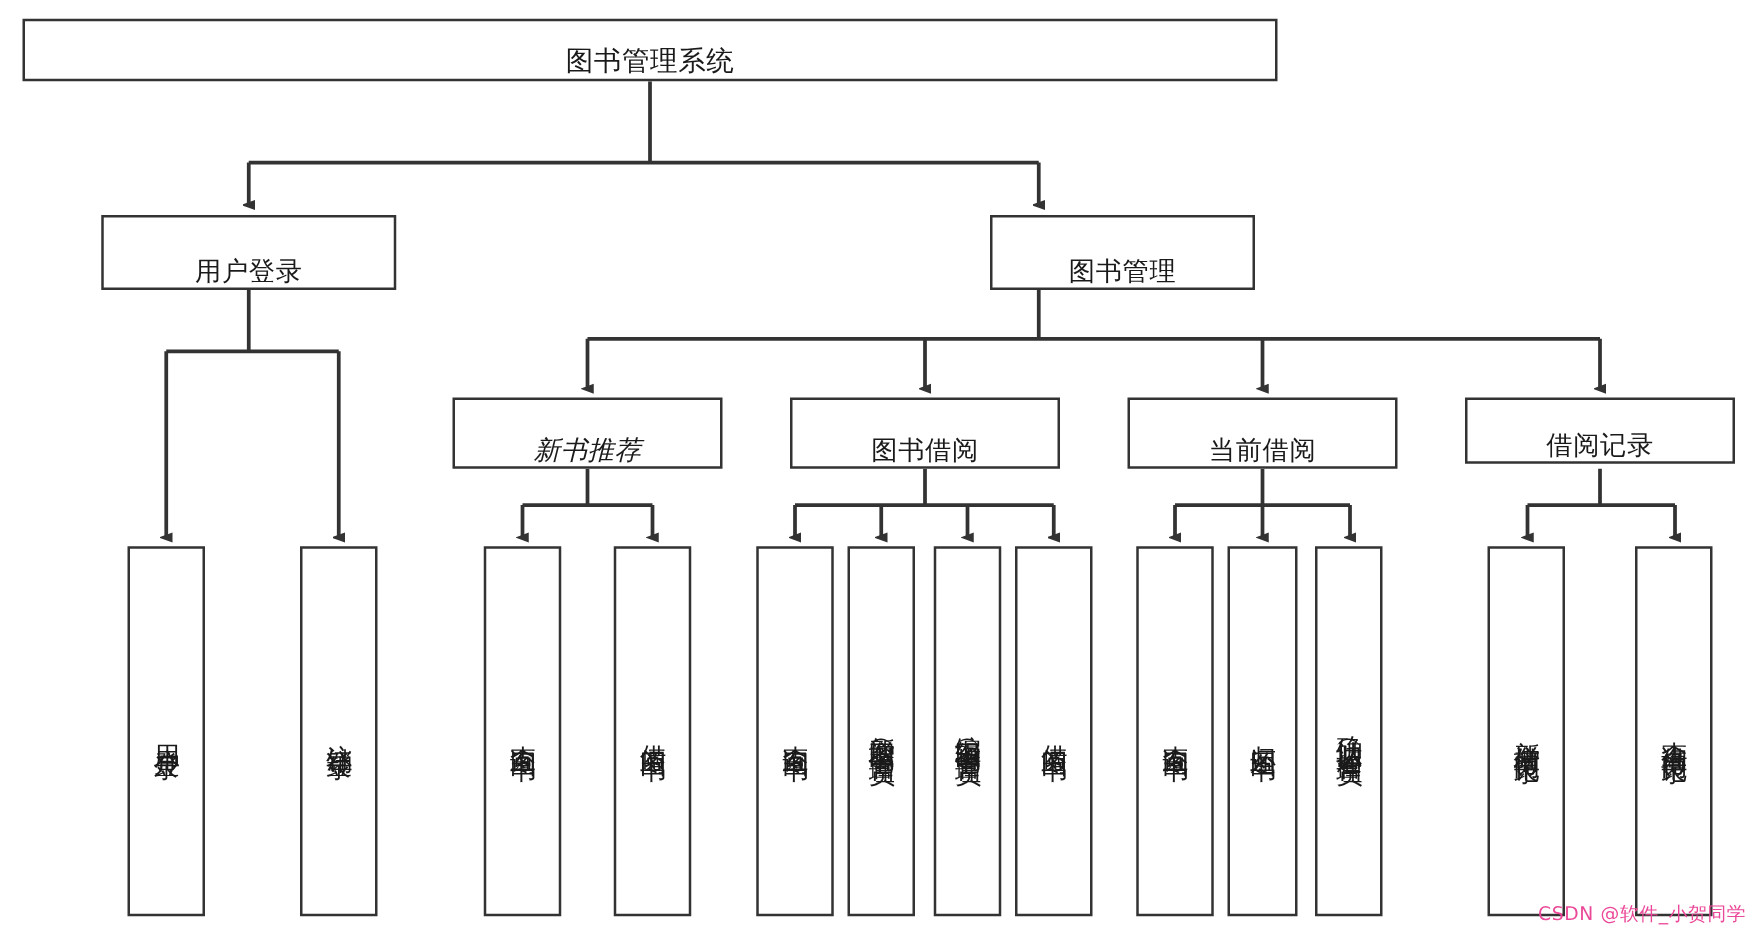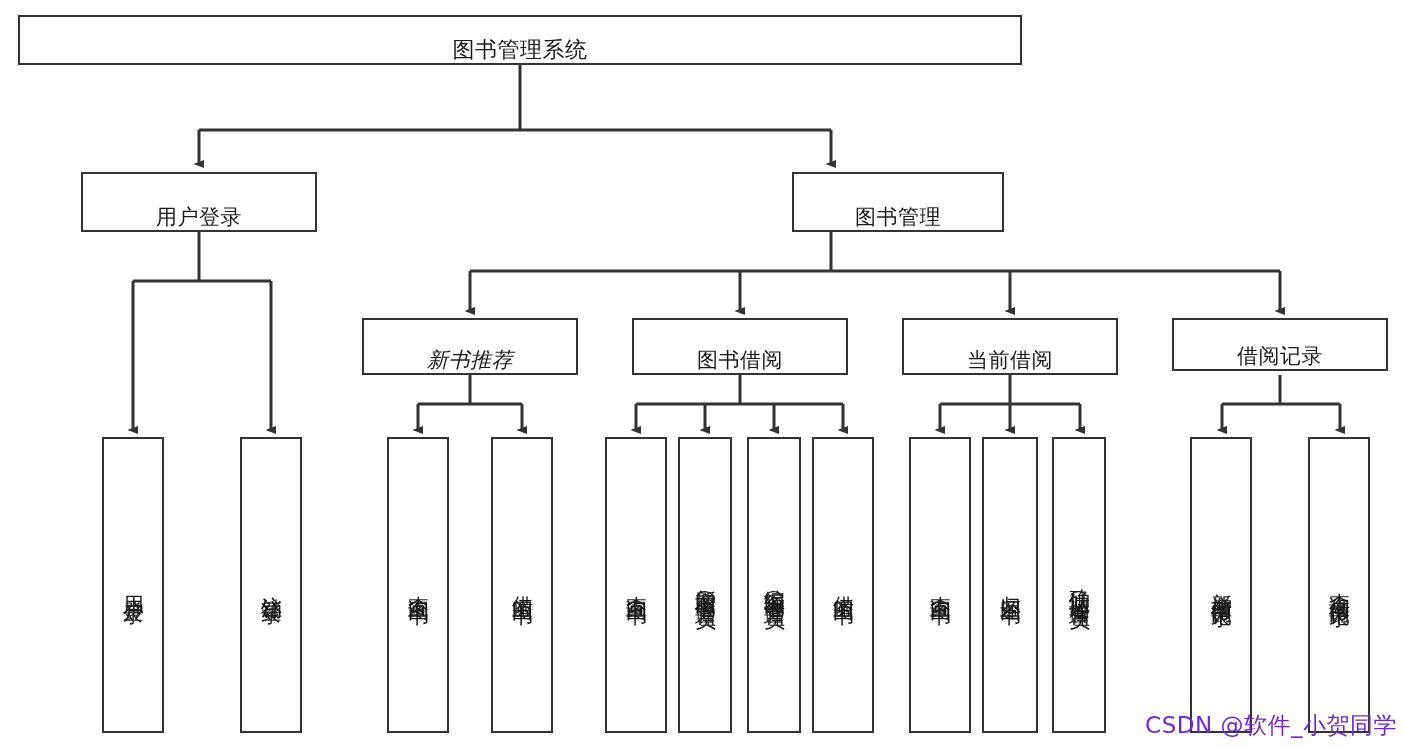--- a/index.html
+++ b/index.html
@@ -58,22 +58,22 @@
     text-orientation: upright;
     font-size: 21px;
     letter-spacing: 3px;
     line-height: 1;
     white-space: nowrap;
   }
   #watermark {
     position: absolute;
     right: 8px;
     bottom: 6px;
-    font-size: 23px;
-    color: #6d28d9;
+    font-size: 15px;
+    color: #ec4899;
     white-space: nowrap;
     letter-spacing: 0.5px;
   }
 </style>
 </head>
 <body>
 
 <div id="canvas">
 
   <svg class="edges" viewBox="0 0 1405 747" xmlns="http://www.w3.org/2000/svg">

